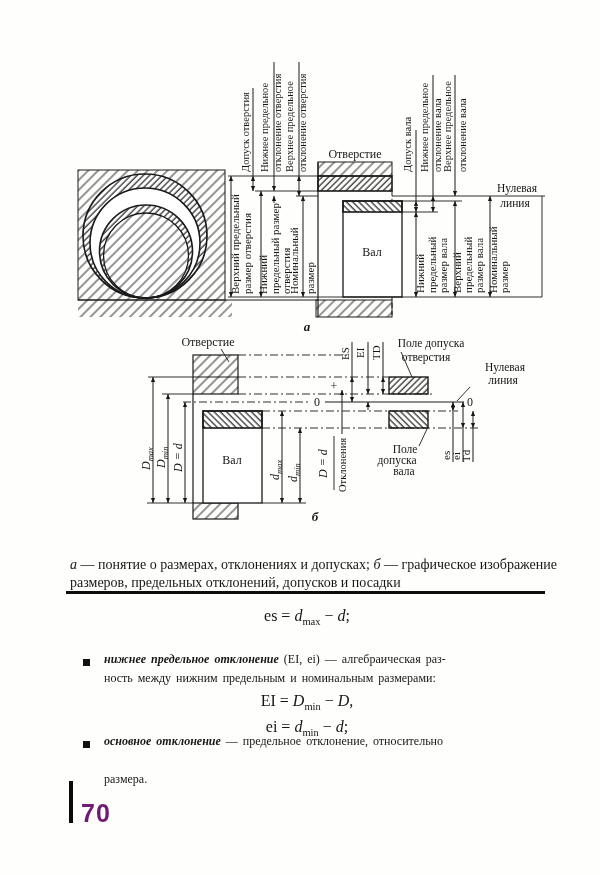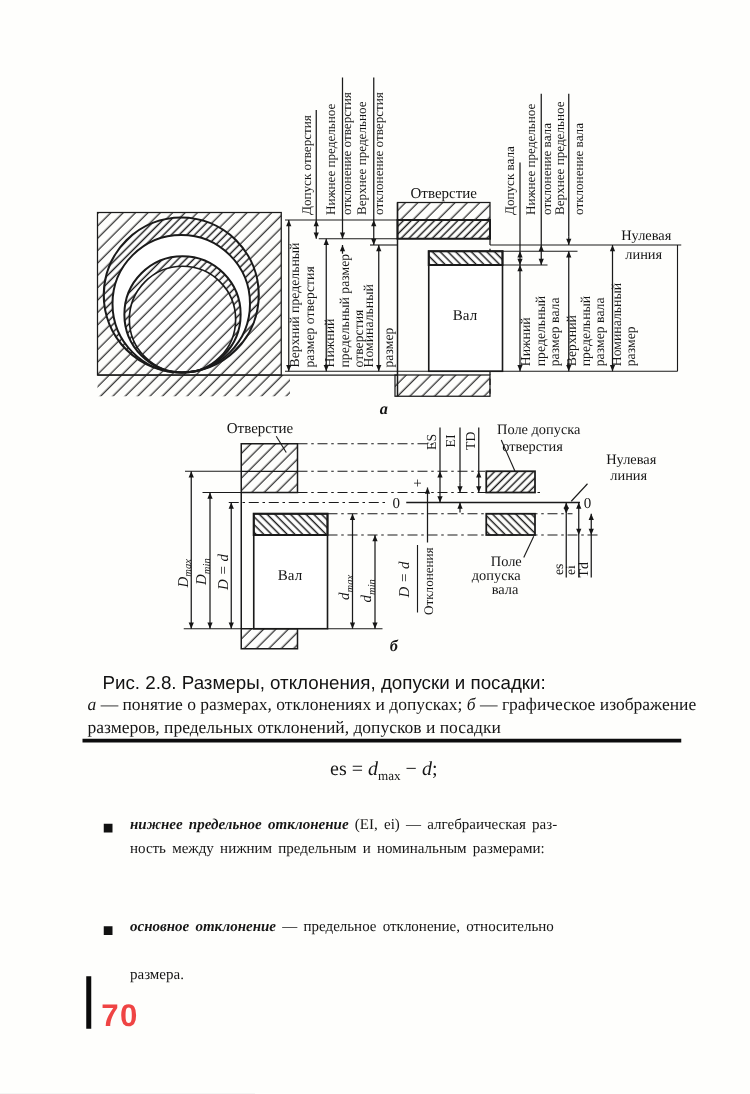--- a/index.html
+++ b/index.html
@@ -21,21 +21,21 @@
   .legend2{left:70px;top:575px;font-size:14px;}
   .rule{position:absolute;left:66px;top:591px;width:479px;height:2.5px;background:#0d0d0d;}
   .fblock{position:absolute;left:70px;width:474px;text-align:center;font-size:16px;line-height:20px;}
   .fblock .lhs{font-style:normal;}
   .fblock i{font-style:italic;}
   .fblock sub{font-size:10.5px;}
   .bullet-line{font-size:12px;word-spacing:2px;}
   .sq{position:absolute;width:7px;height:7px;background:#111;}
   .bi{font-weight:bold;font-style:italic;}
   .pagebar{position:absolute;left:69px;top:781px;width:3.5px;height:42px;background:#0a0a0a;}
-  .pagenum{left:81px;top:799px;font-family:"Liberation Sans",sans-serif;font-size:25px;font-weight:700;color:#ef4444;letter-spacing:1px;}
+  .pagenum{left:81px;top:799px;font-family:"Liberation Sans",sans-serif;font-size:25px;font-weight:700;color:#701a75;letter-spacing:1px;}
 </style>
 </head>
 <body>
 
 <div class="page">
 
 <svg width="600" height="535" viewBox="0 0 600 535">
   <defs>
     <pattern id="hA" width="7" height="7" patternUnits="userSpaceOnUse" patternTransform="rotate(45)">
       <line x1="1" y1="-1" x2="1" y2="8" stroke="#2b2b2b" stroke-width="1"></line>
@@ -227,38 +227,41 @@
       <text class="h2" x="405" y="453" text-anchor="middle">Поле</text>
       <text class="h2" x="397" y="464" text-anchor="middle">допуска</text>
       <text class="h2" x="404" y="475" text-anchor="middle">вала</text>
       <text class="sv" transform="translate(327,478) rotate(-90)">D = d</text>
       <text class="rs" transform="translate(346,492) rotate(-90)">Отклонения</text>
       <text class="tag" x="315" y="521" text-anchor="middle">б</text>
     </g>
   </g>
 </svg>
 
-<div class="abs cap-title">Рис. 2.8. Размеры, отклонения, допуски и посадки:</div>
 <div class="abs legend1">
   <i>а</i><span> — понятие о размерах, отклонениях и допусках; </span><i>б</i><span> — графическое изображение</span>
 </div>
 <div class="abs legend2">размеров, предельных отклонений, допусков и посадки</div>
 
 <div class="rule"></div>
 
 <div class="fblock" style="top:606px">
   <div><span class="lhs">es</span><span> = </span><i>d</i><sub>max</sub><span> − </span><i>d</i><span>;</span></div>
 </div>
 
 <div class="sq" style="left:83px;top:659px"></div>
 <div class="abs bullet-line" style="left:104px;top:652px">
   <span class="bi">нижнее предельное отклонение</span><span> (EI, ei) — алгебраическая раз-</span>
 </div>
 <div class="abs bullet-line" style="left:104px;top:671px">ность между нижним предельным и номинальным размерами:</div>
 
+<div class="fblock" style="top:691px">
+  <div><span class="lhs">EI</span><span> = </span><i>D</i><sub>min</sub><span> − </span><i>D</i><span>,</span></div>
+  <div><span class="lhs">ei</span><span> = </span><i>d</i><sub>min</sub><span> − </span><i>d</i><span>;</span></div>
+</div>
 
 <div class="sq" style="left:83px;top:741px"></div>
 <div class="abs bullet-line" style="left:104px;top:734px">
   <span class="bi">основное отклонение</span><span> — предельное отклонение, относительно</span>
 </div>
 <div class="abs bullet-line" style="left:104px;top:772px">размера.</div>
 
 <div class="pagebar"></div>
 <div class="abs pagenum">70</div>
 

